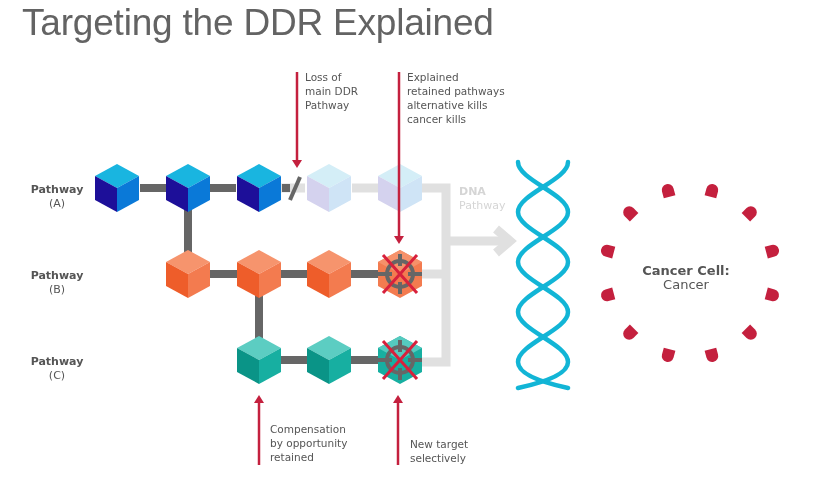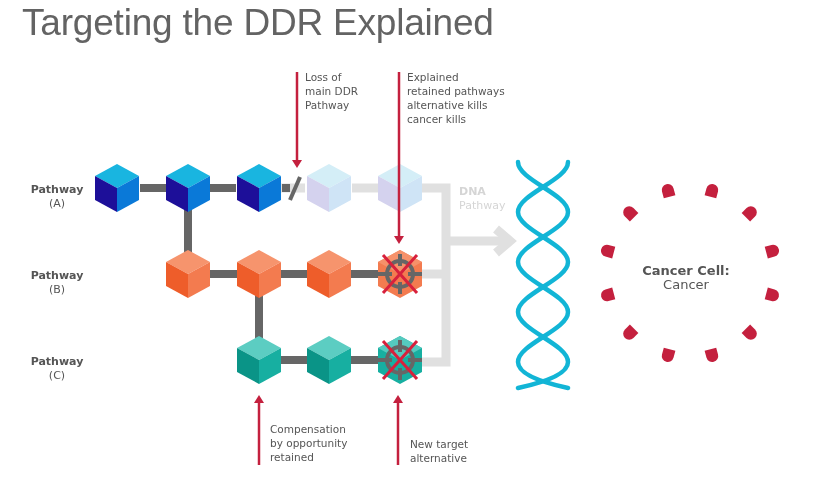--- a/index.html
+++ b/index.html
@@ -205,21 +205,21 @@
   <span>alternative kills</span>
   <span>cancer kills</span>
 </div>
 <div class="note" style="left:270px; top:422px;">
   <span>Compensation</span>
   <span>by opportunity</span>
   <span>retained</span>
 </div>
 <div class="note" style="left:410px; top:437px;">
   <span>New target</span>
-  <span>alternative</span>
+  <span>selectively</span>
 </div>
 
 <div class="dna-lbl">
   <b>DNA</b>
   <span>Pathway</span>
 </div>
 
 <div class="cell-lbl">
   <b>Cancer Cell:</b>
   <span>Cancer</span>

